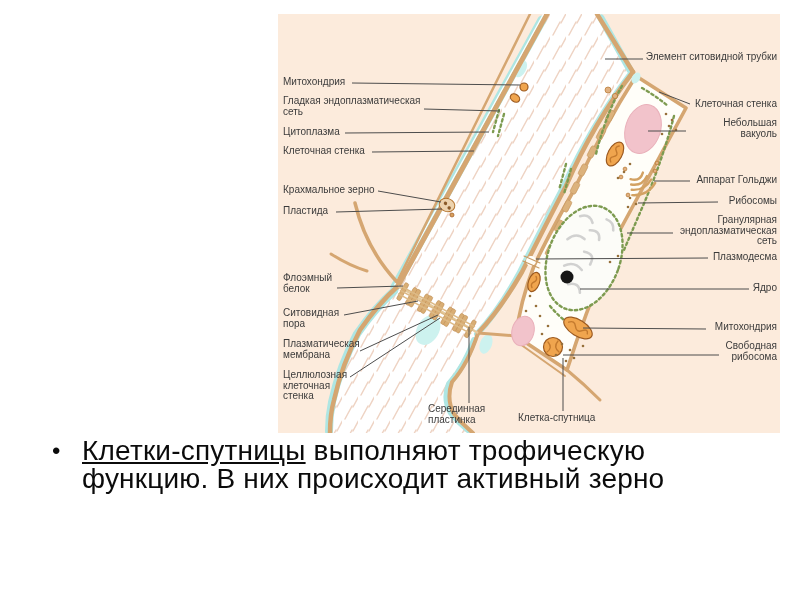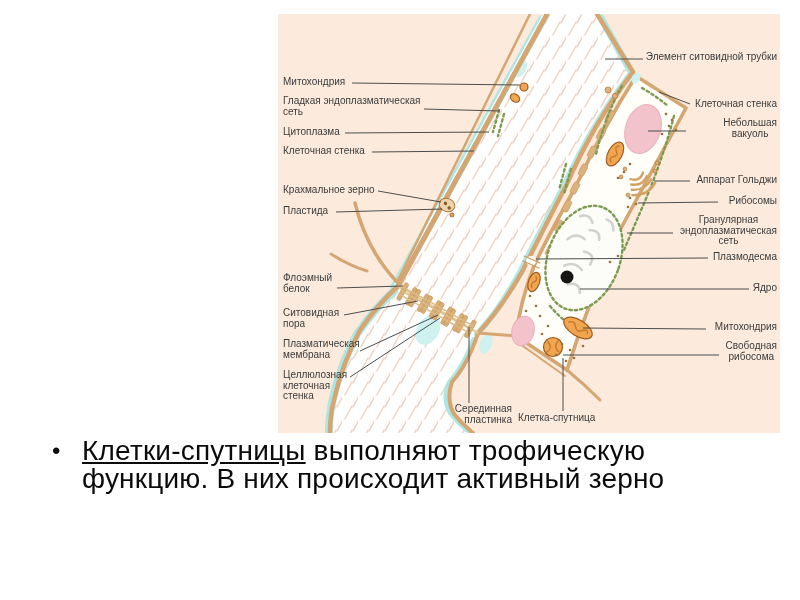--- a/index.html
+++ b/index.html
@@ -5,22 +5,22 @@
   :root{
     --peach:#fcebdc; --wall:#d5a671; --cyan:#aee6e3; --pink:#f2c3cb;
     --orange:#f0a54e; --green:#7d9b50; --label:#3b3b3b; --leader:#4d4d4d;
   }
   *{margin:0;padding:0;box-sizing:border-box}
   body{background:#888;font-family:"Liberation Sans",sans-serif}
   .slide{position:relative;width:800px;height:600px;background:#ffffff;overflow:hidden}
   .panel{position:absolute;left:278px;top:14px;width:502px;height:419px;background:var(--peach)}
   .panel svg{position:absolute;left:0;top:0}
   .lbl{position:absolute;font-size:10px;line-height:10.5px;color:var(--label);white-space:pre-line}
-  .lbl.r{text-align:center}
-  .lbl.c{text-align:right}
+  .lbl.r{text-align:right}
+  .lbl.c{text-align:left}
   .bullet{position:absolute;left:52px;top:437px;width:700px;display:flex;color:#0b0b0b}
   .bullet .marker{width:30px;font-size:24px;line-height:28px}
   .bullet .btext{font-size:28px;line-height:28px;letter-spacing:.2px}
   .bullet .u{text-decoration:underline}
   
   .tfill{fill:#ffffff}
   .cy{stroke:var(--cyan);fill:none;stroke-linecap:round}
   .cyl{fill:#cdf2ef}
   .wall{stroke:var(--wall);fill:none;stroke-linecap:round}
   .cell{fill:#fffef9;stroke:var(--wall);stroke-width:3.6;stroke-linejoin:round;stroke-linecap:round}

